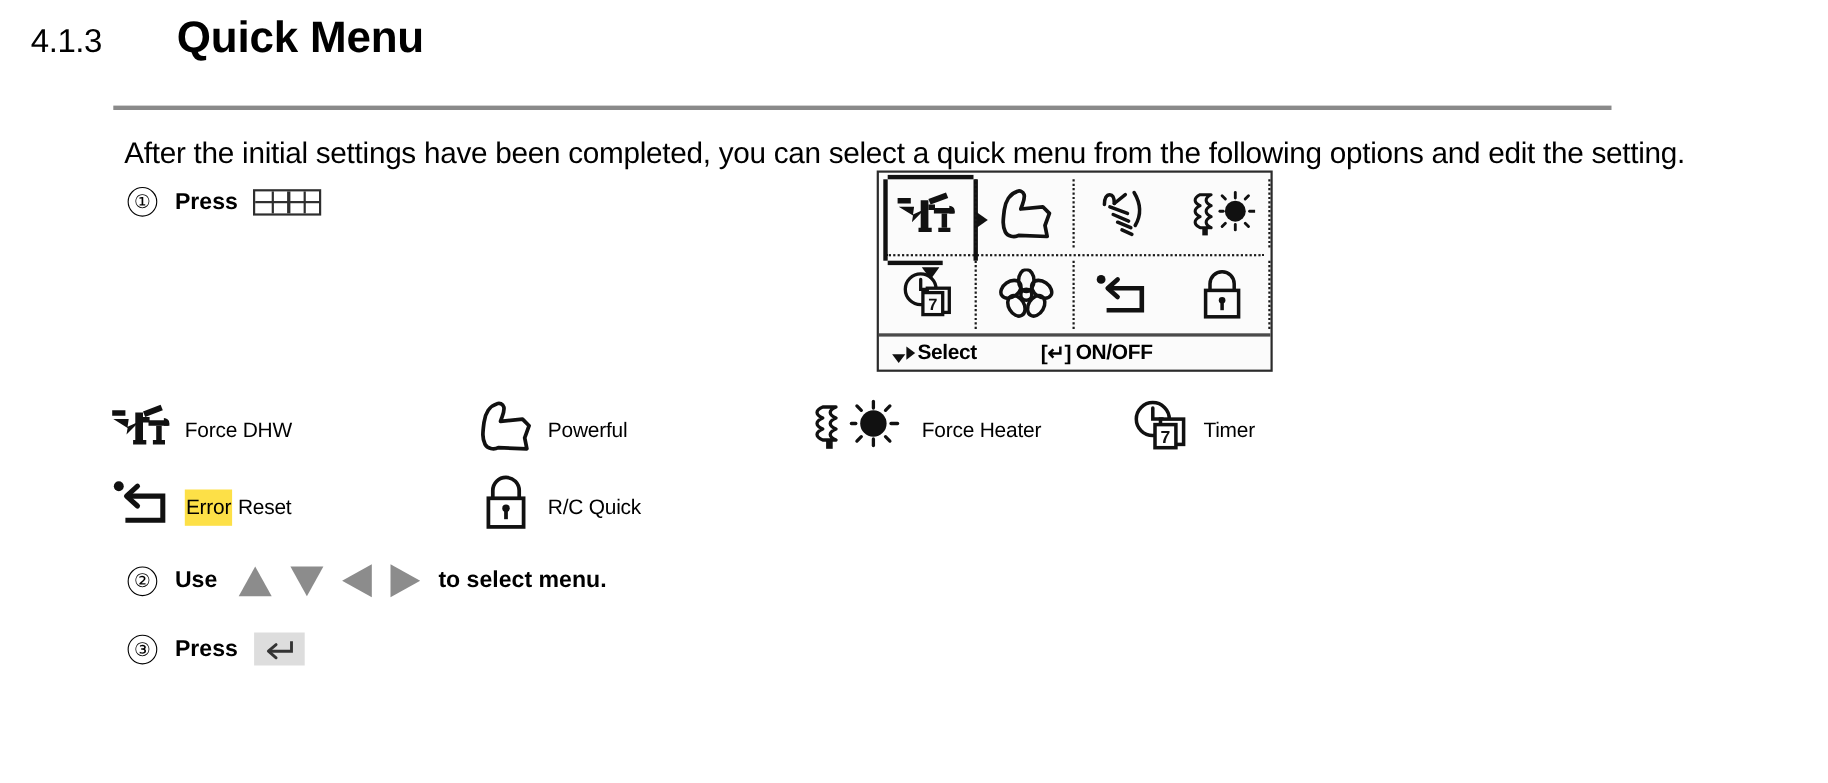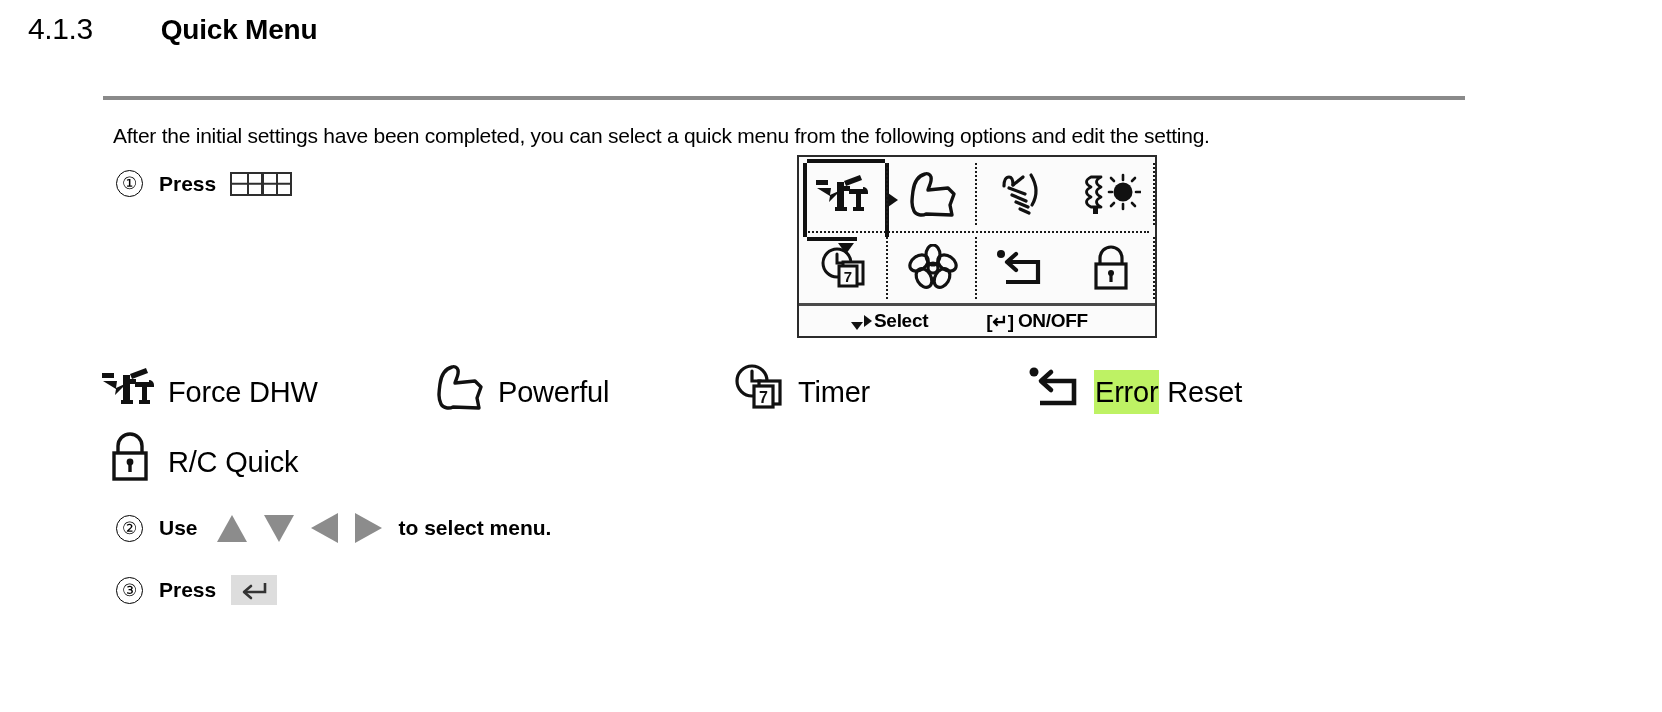--- a/index.html
+++ b/index.html
@@ -21,38 +21,38 @@
     left: 28px; top: 12px;
     display: flex;
     align-items: baseline;
   }
   .heading-num {
     font-size: 30px;
     font-weight: normal;
     letter-spacing: -0.4px;
   }
   .heading-title {
-    font-size: 28px;
+    font-size: 40px;
     font-weight: bold;
     margin-left: 68px;
     letter-spacing: -0.2px;
   }
 
   .rule {
     position: absolute;
     left: 103px; top: 96px;
     width: 1362px; height: 4px;
     background: #8a8a8a;
   }
 
   
   .intro {
     position: absolute;
     left: 113px; top: 124px;
-    font-size: 21px;
+    font-size: 27px;
     letter-spacing: -0.25px;
     white-space: nowrap;
   }
 
   
   .step {
     position: absolute;
     display: flex;
     align-items: center;
     font-size: 21px;
@@ -183,21 +183,20 @@
   }
   .lcd-status {
     position: absolute; left: 0; right: 0; bottom: 0;
     height: 33px;
     border-top: 3px solid #4a4a4a;
     display: flex;
     align-items: center;
     font-size: 19px;
     font-weight: bold;
     letter-spacing: -0.3px;
-    padding-left: 40px;
   }
   .status-select { display: flex; align-items: center; margin-left: 12px; }
   .status-onoff { display: flex; align-items: center; margin-left: 58px; }
   .mini-down {
     width: 0; height: 0;
     border-left: 6px solid transparent;
     border-right: 6px solid transparent;
     border-top: 8px solid #111;
     margin-right: 1px; position: relative; top: 5px;
   }
@@ -221,28 +220,28 @@
   .legend-item {
     display: flex;
     align-items: center;
   }
   .legend-icon {
     width: 64px; height: 56px;
     display: flex; align-items: center; justify-content: center;
     flex: none;
   }
   .legend-label {
-    font-size: 29px;
+    font-size: 19px;
     letter-spacing: -0.2px;
     white-space: nowrap;
     margin-left: 6px;
     margin-top: 10px;
   }
   .hl {
-    background: #bef264;
+    background: #fde047;
     padding: 6px 1px;
   }
 
   svg { display: block; }
 </style>
 </head>
 <body>
 
 <div class="heading">
   <span class="heading-num">4.1.3</span>
@@ -418,20 +417,40 @@
   <div class="legend-item">
     <span class="legend-icon">
       <svg width="56" height="48" viewBox="0 0 56 48">
         <path d="M20 4 c-7 2 -11 9 -12 17 c-1 8 -2 14 1 20 c2 4 8 5 12 3 l26 1 l-2 -10 l4 -11 l-6 -6 l-20 2 c2 -6 4 -9 3 -13 c-1 -3 -4 -4 -6 -3 z" fill="none" stroke="#111" stroke-width="3.4" stroke-linejoin="round"></path>
       </svg>
     </span>
     <span class="legend-label">Powerful</span>
   </div>
 
 
+  <div class="legend-item">
+    <span class="legend-icon" style="width:104px">
+      <svg width="100" height="48" viewBox="0 0 100 48">
+        <path d="M18 7 h12 c-7 3 -7 7 0 10 c-7 3 -7 7 0 10 c-7 3 -7 7 0 10 h-12 c-7 -3 -7 -7 0 -10 c-7 -3 -7 -7 0 -10 c-7 -3 -7 -7 0 -10 z" fill="none" stroke="#111" stroke-width="3" stroke-linejoin="round"></path>
+        <rect x="21" y="37" width="6" height="8" fill="#111"></rect>
+        <circle cx="64" cy="22" r="12" fill="#111"></circle>
+        <g stroke="#111" stroke-width="3" stroke-linecap="round">
+          <path d="M64 2 v6"></path>
+            <path d="M64 36 v6"></path>
+          <path d="M80 22 h6"></path>
+            <path d="M44 22 h4"></path>
+          <path d="M75 10 l4 -4"></path>
+            <path d="M75 34 l4 4"></path>
+          <path d="M53 10 l-4 -4"></path>
+            <path d="M53 34 l-4 4"></path>
+        </g>
+      </svg>
+    </span>
+    <span class="legend-label">Force Heater</span>
+  </div>
 
   <div class="legend-item">
     <span class="legend-icon">
       <svg width="58" height="50" viewBox="0 0 58 50">
         <circle cx="21" cy="19" r="15" fill="none" stroke="#111" stroke-width="3.2"></circle>
         <path d="M21 9 v10 h9" fill="none" stroke="#111" stroke-width="3.2" stroke-linecap="round"></path>
         <rect x="28" y="19" width="21" height="23" fill="#fff" stroke="#111" stroke-width="3.2"></rect>
         <rect x="23" y="24" width="19" height="21" fill="#fff" stroke="#111" stroke-width="3.2"></rect>
         <text x="32.5" y="41" font-family="Liberation Sans, sans-serif" font-size="16" font-weight="bold" fill="#111" text-anchor="middle">7</text>
       </svg>

